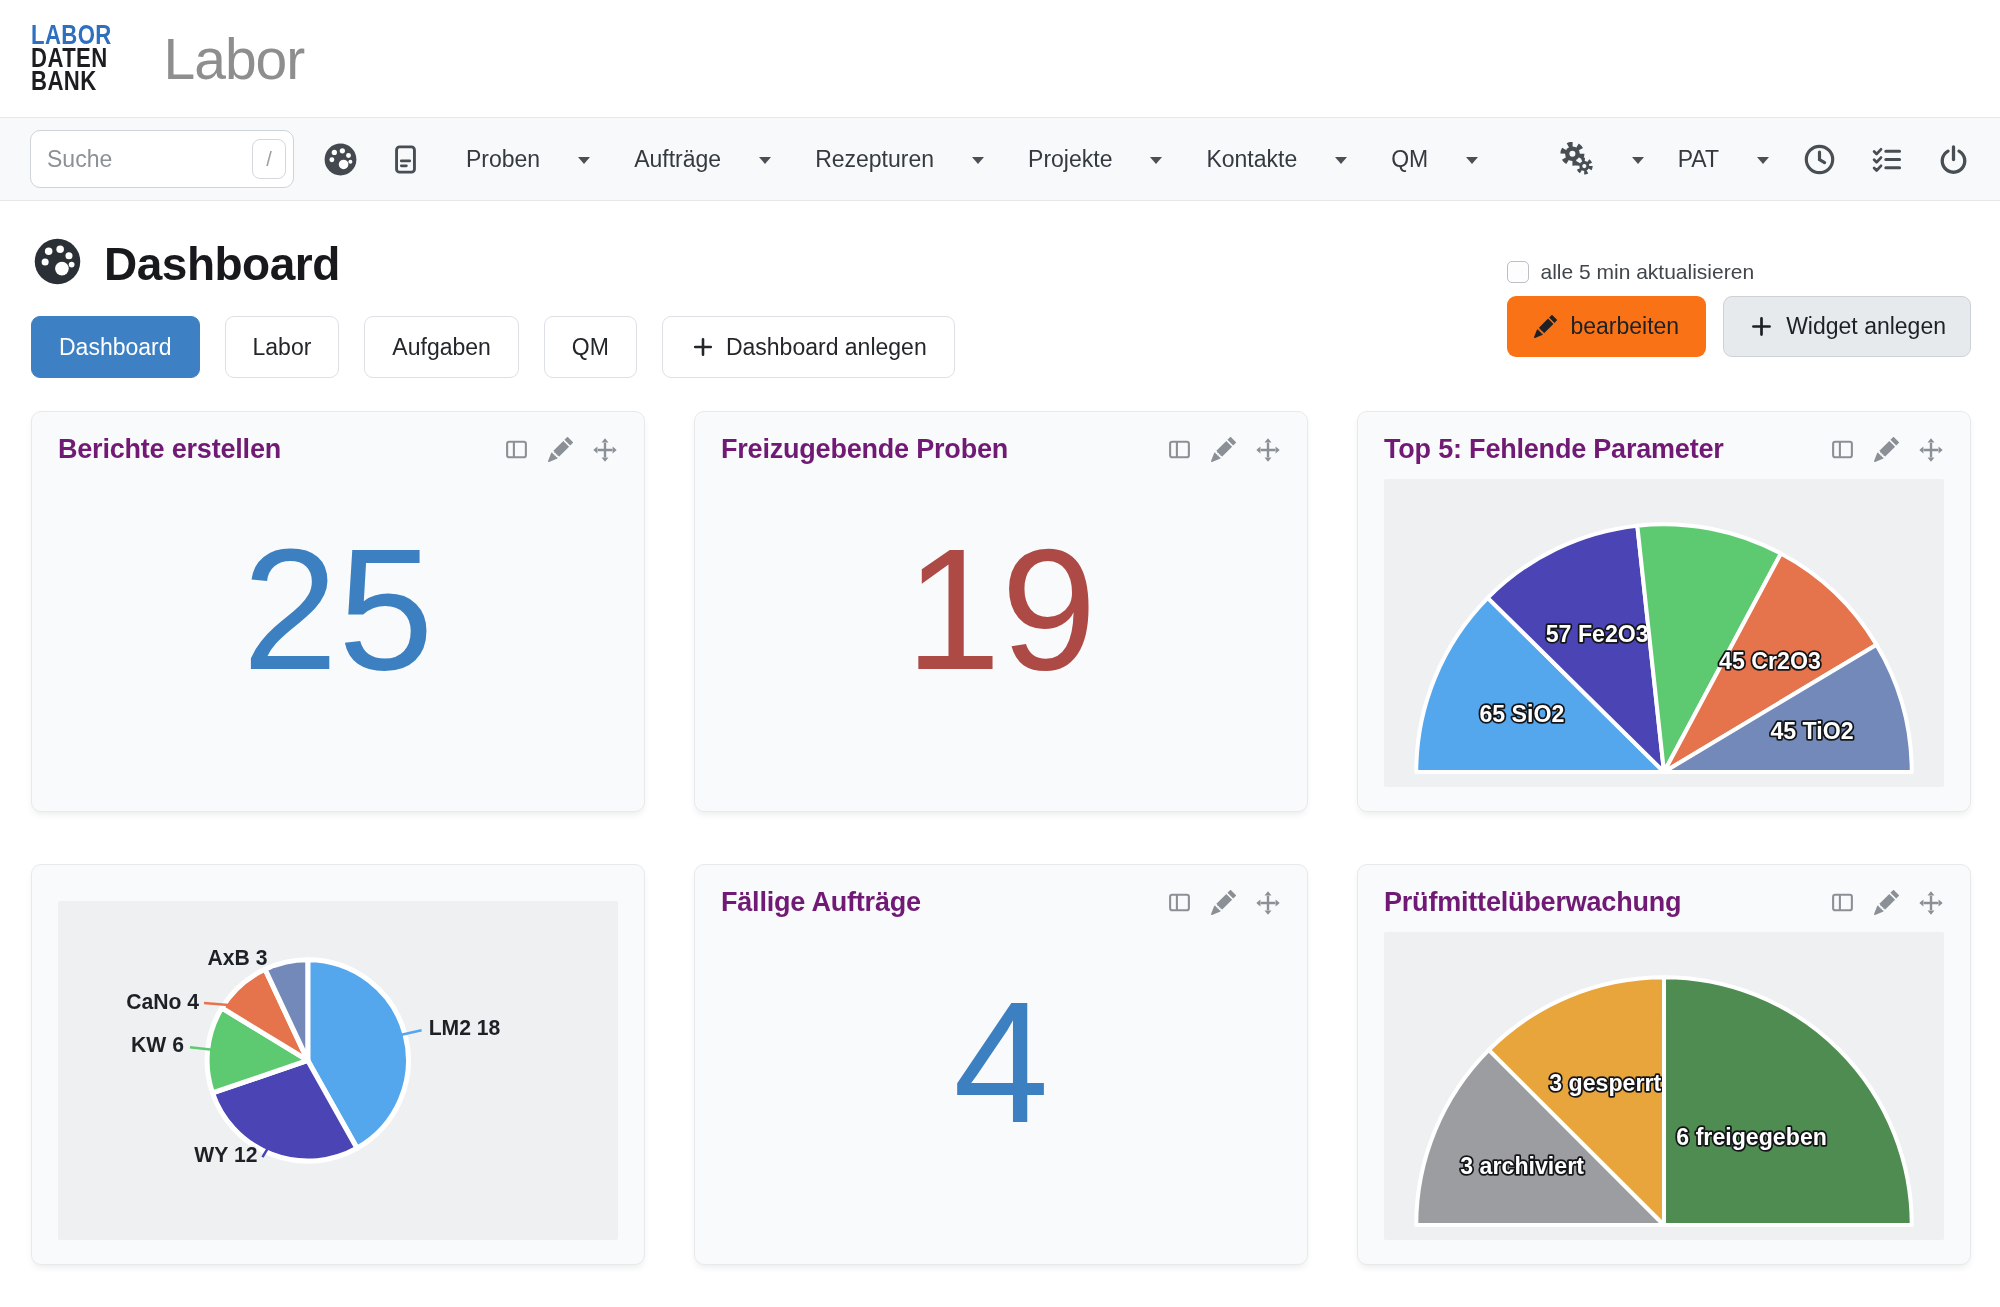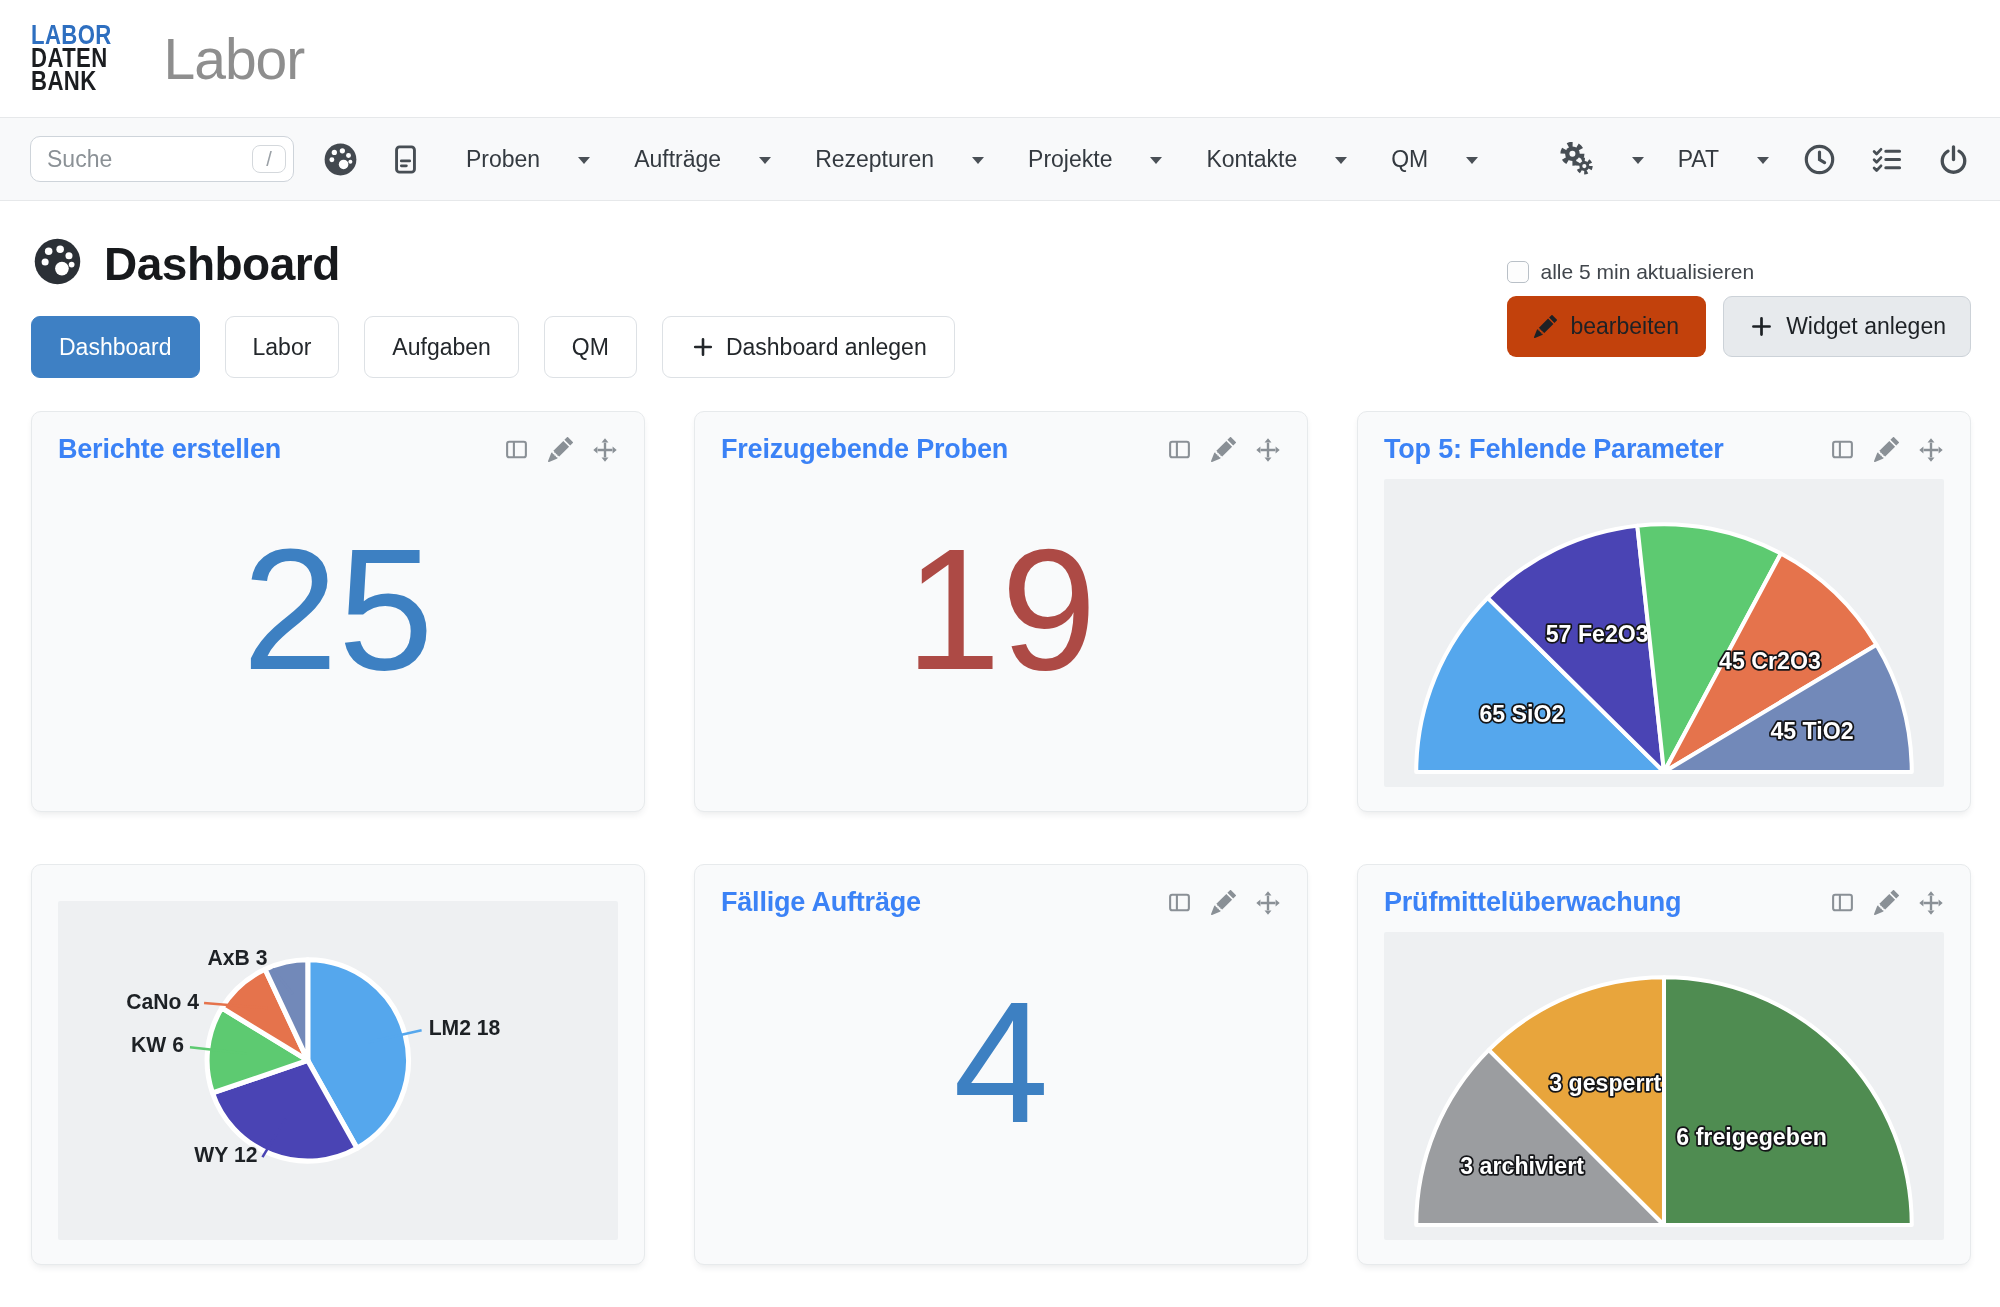--- a/index.html
+++ b/index.html
@@ -9,21 +9,21 @@
   
   .top-header { height:117px; display:flex; align-items:center; padding-left:31px; background:#fff; }
   .logo { display:flex; flex-direction:column; transform:scaleX(.82); transform-origin:left center;
     font-weight:800; font-size:27px; line-height:.85; letter-spacing:.5px; color:#1b1d20; }
   .logo .l1 { color:#2e6fc0; }
   .app-title { font-size:57px; color:#8e8e8e; margin-left:34px; font-weight:400; letter-spacing:-1px; }
 
   
   .navbar { height:84px; background:#f8f9fa; border-top:1px solid #e6e8ea; border-bottom:1px solid #e6e8ea;
     display:flex; align-items:center; padding:0 30px; }
-  .search-wrap { position:relative; width:264px; height:46px; background:#fff; border:1px solid #ced4da;
+  .search-wrap { position:relative; width:264px; height:58px; background:#fff; border:1px solid #ced4da;
     border-radius:10px; display:flex; align-items:center; }
   .search-wrap input { border:none; outline:none; background:transparent; width:200px; height:100%;
     padding:0 16px; font-size:23px; color:#495057; font-family:inherit; }
   .search-wrap input::placeholder { color:#8b9196; }
   .kbd-slash { position:absolute; right:7px; top:8px; bottom:8px; width:34px; border:1px solid #d4d8dc;
     border-radius:8px; color:#9aa0a6; font-size:20px; display:flex; align-items:center; justify-content:center; background:#fff; }
   .nav-icon { color:#474e54; display:inline-flex; align-items:center; }
   .nav-icon svg { display:block; }
   .icon-palette-nav { margin-left:28px; }
   .icon-doc { margin-left:30px; }
@@ -51,21 +51,21 @@
   .btn-row { display:flex; gap:17px; }
   .btn { height:61px; border-radius:9px; display:flex; align-items:center; font-size:23px; cursor:pointer; }
   .btn-edit { background:#edc53f; padding:0 27px; gap:13px; color:#1d2125; }
   .btn-widget { background:#e7eaed; border:1px solid #ccd2d8; padding:0 24px; gap:11px; color:#1d2125; }
 
   
   .grid { margin-top:33px; display:grid; grid-template-columns:repeat(3,1fr); column-gap:49px; row-gap:52px; }
   .card { height:401px; background:#f9fafb; border:1px solid #e7eaec; border-radius:10px;
     box-shadow:0 4px 7px -2px rgba(40,50,60,.10); padding:22px 26px 24px; display:flex; flex-direction:column; }
   .card-head { display:flex; align-items:center; justify-content:space-between; }
-  .card-title { font-size:27px; font-weight:700; color:#3b82f6; letter-spacing:-.2px; }
+  .card-title { font-size:27px; font-weight:700; color:#701a75; letter-spacing:-.2px; }
   .card-actions { display:flex; align-items:center; gap:19px; color:#8a9096; }
   .card-actions .act { cursor:pointer; display:inline-flex; }
   .num-wrap { flex:1; display:flex; align-items:center; justify-content:center; padding-bottom:34px; }
   .big-number { font-size:172px; font-weight:200; line-height:1; }
   .chart-canvas { flex:1; margin-top:14px; background:#eef0f2; border-radius:2px; overflow:hidden; }
   .chart-canvas svg { width:100%; height:100%; display:block; }
   .slice-label { font-weight:700; font-size:23px; fill:#fff; stroke:#141518; stroke-width:3.5px;
     paint-order:stroke; stroke-linejoin:round; font-family:inherit; }
   .pie-label { font-weight:700; font-size:21px; fill:#1d2125; stroke:#eef0f2; stroke-width:3px;
     paint-order:stroke; font-family:inherit; }
@@ -232,21 +232,21 @@
           </span>
         <span>Dashboard anlegen</span>
       </div>
     </div>
     <div class="right-controls">
       <label class="auto-refresh">
         <span class="checkbox"></span>
         <span>alle 5 min aktualisieren</span>
       </label>
       <div class="btn-row">
-        <div class="btn btn-edit" style="background: #c2410c;">
+        <div class="btn btn-edit" style="background: #f97316;">
           <span style="display:inline-flex;color:#1d2125">
             <svg width="23" height="23">
                 <use href="#i-pencil"></use>
               </svg>
           </span>
           <span>bearbeiten</span>
         </div>
         <div class="btn btn-widget">
           <span class="plus" style="display:inline-flex">
               <svg width="27" height="27">

